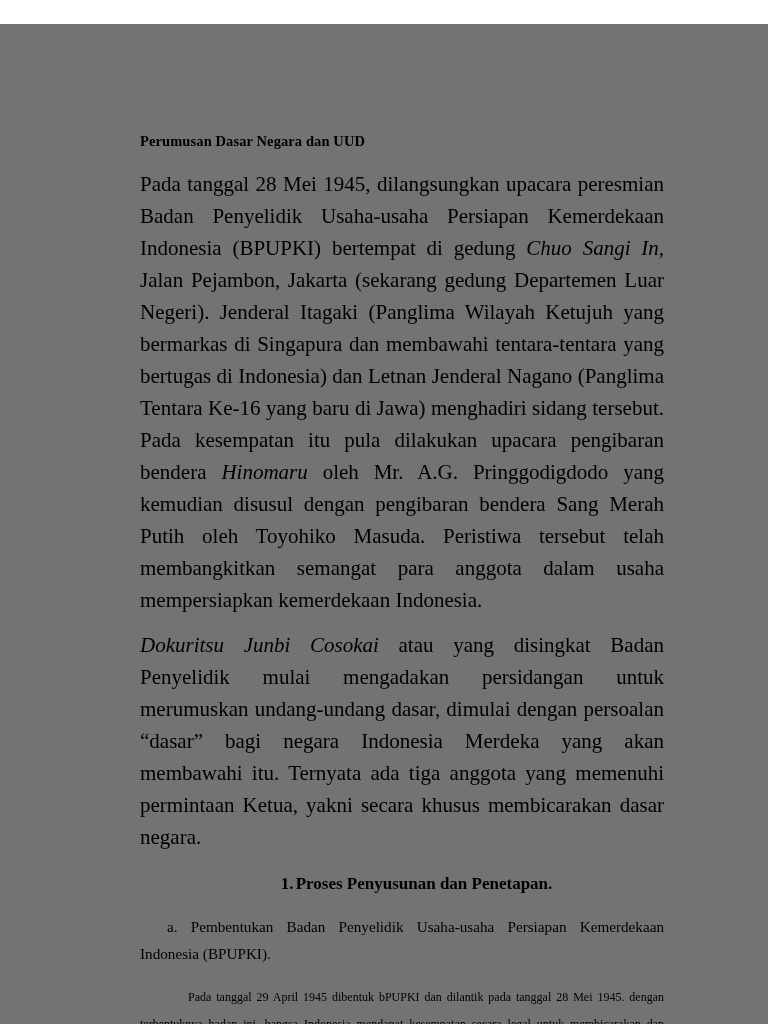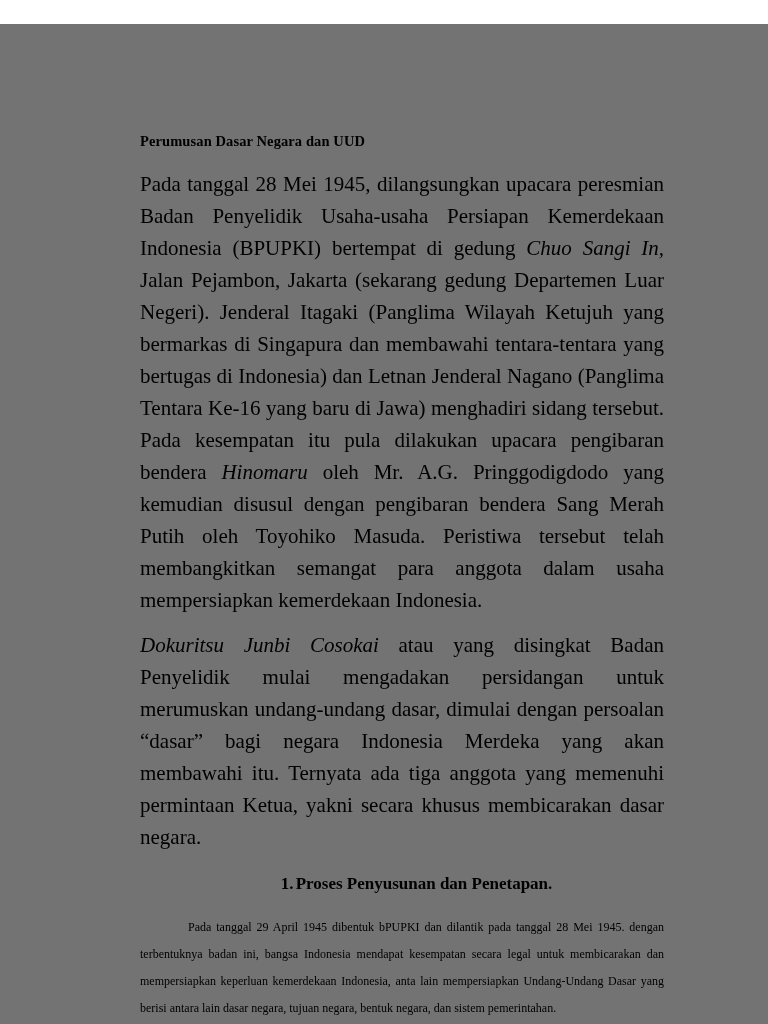--- a/index.html
+++ b/index.html
@@ -102,17 +102,18 @@
     </p>
 
     <p class="para">
       <i>Dokuritsu Junbi Cosokai</i><span> atau yang disingkat Badan Penyelidik mulai mengadakan persidangan untuk merumuskan undang-undang dasar, dimulai dengan persoalan “dasar” bagi negara Indonesia Merdeka yang akan membawahi itu. Ternyata ada tiga anggota yang memenuhi permintaan Ketua, yakni secara khusus membicarakan dasar negara.</span>
     </p>
 
     <p class="list-heading">
       <span class="marker">1.</span><span>Proses Penyusunan dan Penetapan.</span>
     </p>
 
+    <p class="sub-item">a.  Pembentukan Badan Penyelidik Usaha-usaha Persiapan Kemerdekaan Indonesia (BPUPKI).</p>
 
     <p class="para-indent">Pada tanggal 29 April 1945 dibentuk bPUPKI dan dilantik pada tanggal 28 Mei 1945. dengan terbentuknya badan ini, bangsa Indonesia mendapat kesempatan secara legal untuk membicarakan dan mempersiapkan keperluan kemerdekaan Indonesia, anta lain mempersiapkan Undang-Undang Dasar yang berisi antara lain dasar negara, tujuan negara, bentuk negara, dan sistem pemerintahan.</p>
 
   </div>
 </div>
 
 </body></html>

